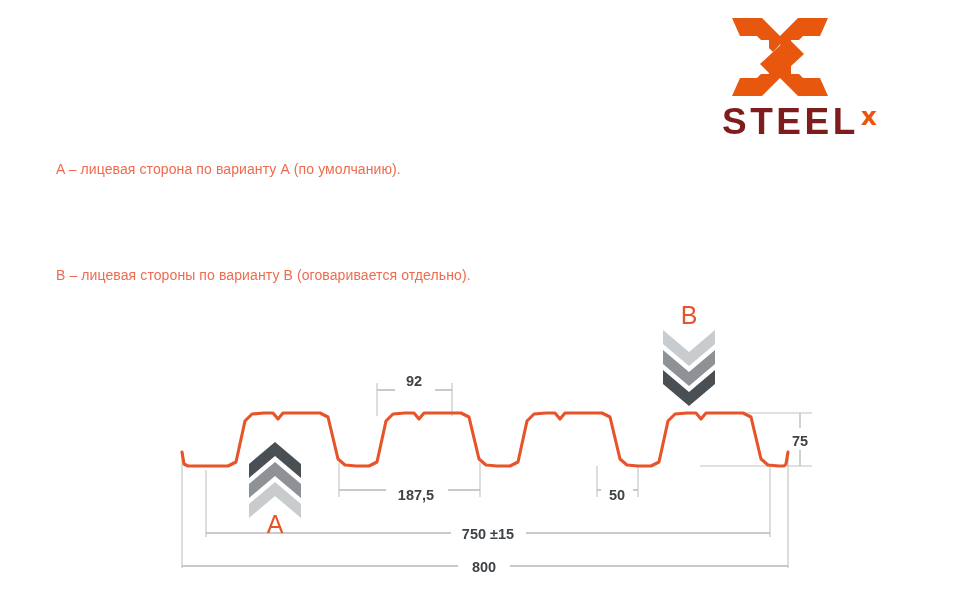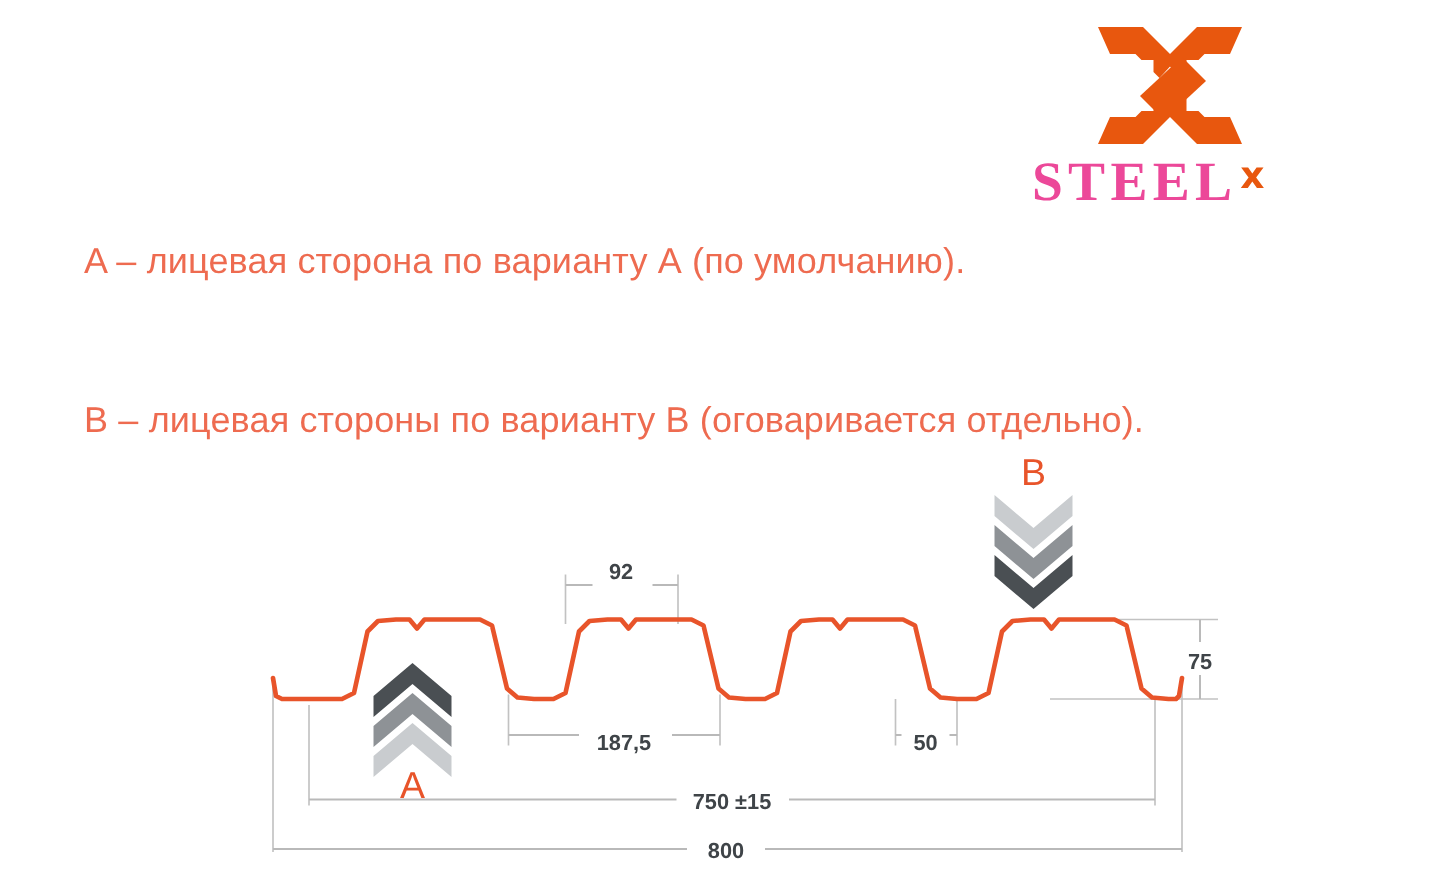--- a/index.html
+++ b/index.html
@@ -34,45 +34,46 @@
   #brand-wordmark {
     position: absolute;
     left: 0px;
     top: 84px;
     width: 222px;
     height: 38px;
     display: flex;
     align-items: flex-end;
   }
   .wm-steel {
-    font-family: Liberation Serif, serif;
+    font-family: Liberation Sans, sans-serif;
     font-size: 37px;
     font-weight: bold;
     letter-spacing: 3.5px;
-    color: #ec4899;
+    color: #7f1d1d;
     line-height: 1;
+    margin-left: 34px;
   }
   .wm-x {
     font-family: "DejaVu Sans", sans-serif;
     font-size: 25px;
     font-weight: bold;
     color: #e8570e;
     line-height: 1;
     position: relative;
     top: -11px;
     left: 2px;
   }
 
   
   .caption {
     position: absolute;
     left: 56px;
     color: #ee6b50;
     font-family: "Liberation Sans", sans-serif;
-    font-size: 24px;
+    font-size: 14px;
     font-weight: 400;
     white-space: nowrap;
     letter-spacing: 0.1px;
   }
   #caption-a { top: 161px; }
   #caption-b { top: 219px; margin-top: 48px; }
 
   
   #drawing {
     position: absolute;

